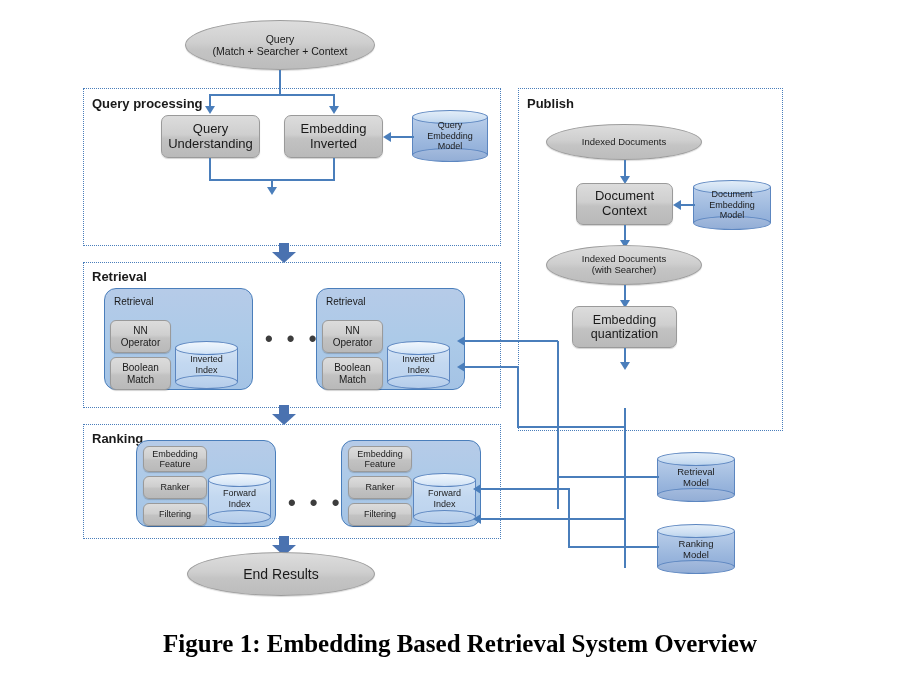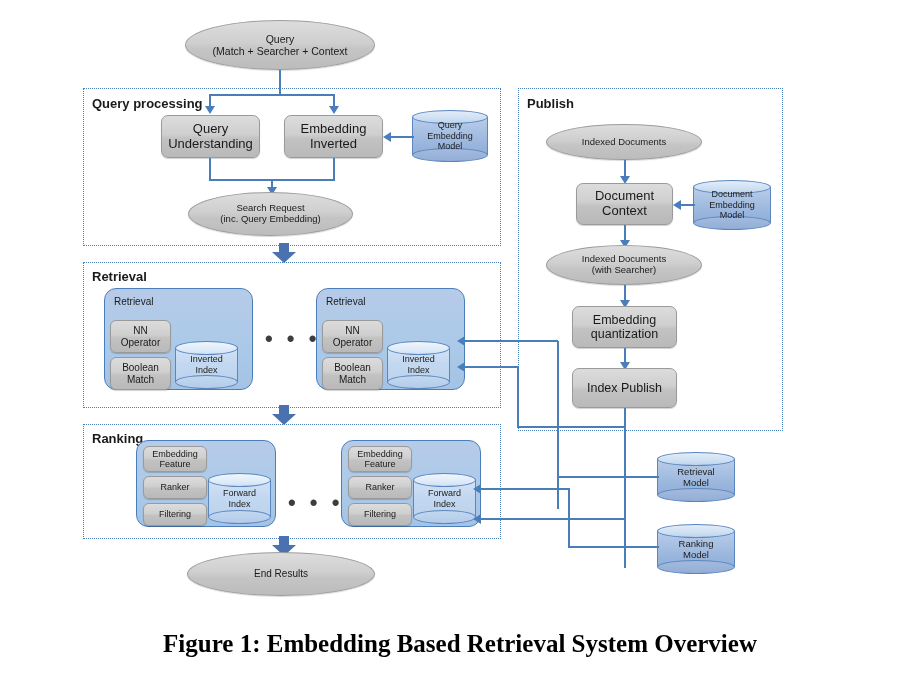--- a/index.html
+++ b/index.html
@@ -134,26 +134,20 @@
   </div>
   <div class="ln h" style="left:391px;top:136px;width:23px;"></div>
   <div class="arw left" style="left:383px;top:132px;"></div>
 
   <div class="ln v" style="left:209px;top:158px;height:22px;"></div>
   <div class="ln v" style="left:333px;top:158px;height:22px;"></div>
   <div class="ln h" style="left:209px;top:179px;width:126px;"></div>
   <div class="ln v" style="left:271px;top:179px;height:9px;"></div>
   <div class="arw down" style="left:267px;top:187px;"></div>
 
-  <div class="node ellipse" style="left:188px;top:192px;width:165px;height:44px;font-size:9.5px;">
-    <div>
-      <div>Search Request</div>
-      <div>(inc. Query Embedding)</div>
-    </div>
-  </div>
 
   <div class="blockarrow" style="left:272px;top:243px;width:24px;height:20px;">
     <div class="shaft"></div>
     <div class="head"></div>
   </div>
 
   <div class="section" style="left:83px;top:262px;width:418px;height:146px;"></div>
   <div class="section-title" style="left:92px;top:269px;">Retrieval</div>
 
   <div class="card" style="left:104px;top:288px;width:149px;height:102px;"></div>
@@ -268,21 +262,21 @@
         <div>Index</div>
       </div>
     </div>
   </div>
 
   <div class="blockarrow" style="left:272px;top:536px;width:24px;height:20px;">
     <div class="shaft"></div>
     <div class="head"></div>
   </div>
 
-  <div class="node ellipse" style="left:187px;top:552px;width:188px;height:44px;font-size:10px;">
+  <div class="node ellipse" style="left:187px;top:552px;width:188px;height:44px;font-size:14px;">
     <div>End Results</div>
   </div>
 
   <div class="section" style="left:518px;top:88px;width:265px;height:343px;"></div>
   <div class="section-title" style="left:527px;top:96px;">Publish</div>
 
   <div class="node ellipse" style="left:546px;top:124px;width:156px;height:36px;font-size:9.5px;">
     <div>Indexed Documents</div>
   </div>
   <div class="ln v" style="left:624px;top:160px;height:17px;"></div>
@@ -326,23 +320,20 @@
   <div class="node proc" style="left:572px;top:306px;width:105px;height:42px;font-size:12.5px;">
     <div>
       <div>Embedding</div>
       <div>quantization</div>
     </div>
   </div>
 
   <div class="ln v" style="left:624px;top:348px;height:15px;"></div>
   <div class="arw down" style="left:620px;top:362px;"></div>
 
-  <div class="node proc" style="left:572px;top:368px;width:105px;height:40px;font-size:12.5px;">
-    <div>Index Publish</div>
-  </div>
 
   <div class="ln v th" style="left:624px;top:408px;height:160px;"></div>
 
   <div class="ln h" style="left:517px;top:426px;width:108px;"></div>
 
   <div class="ln v" style="left:517px;top:366px;height:61px;"></div>
   <div class="ln h" style="left:465px;top:366px;width:53px;"></div>
   <div class="arw left" style="left:457px;top:362px;"></div>
 
   <div class="ln v" style="left:557px;top:341px;height:168px;"></div>

